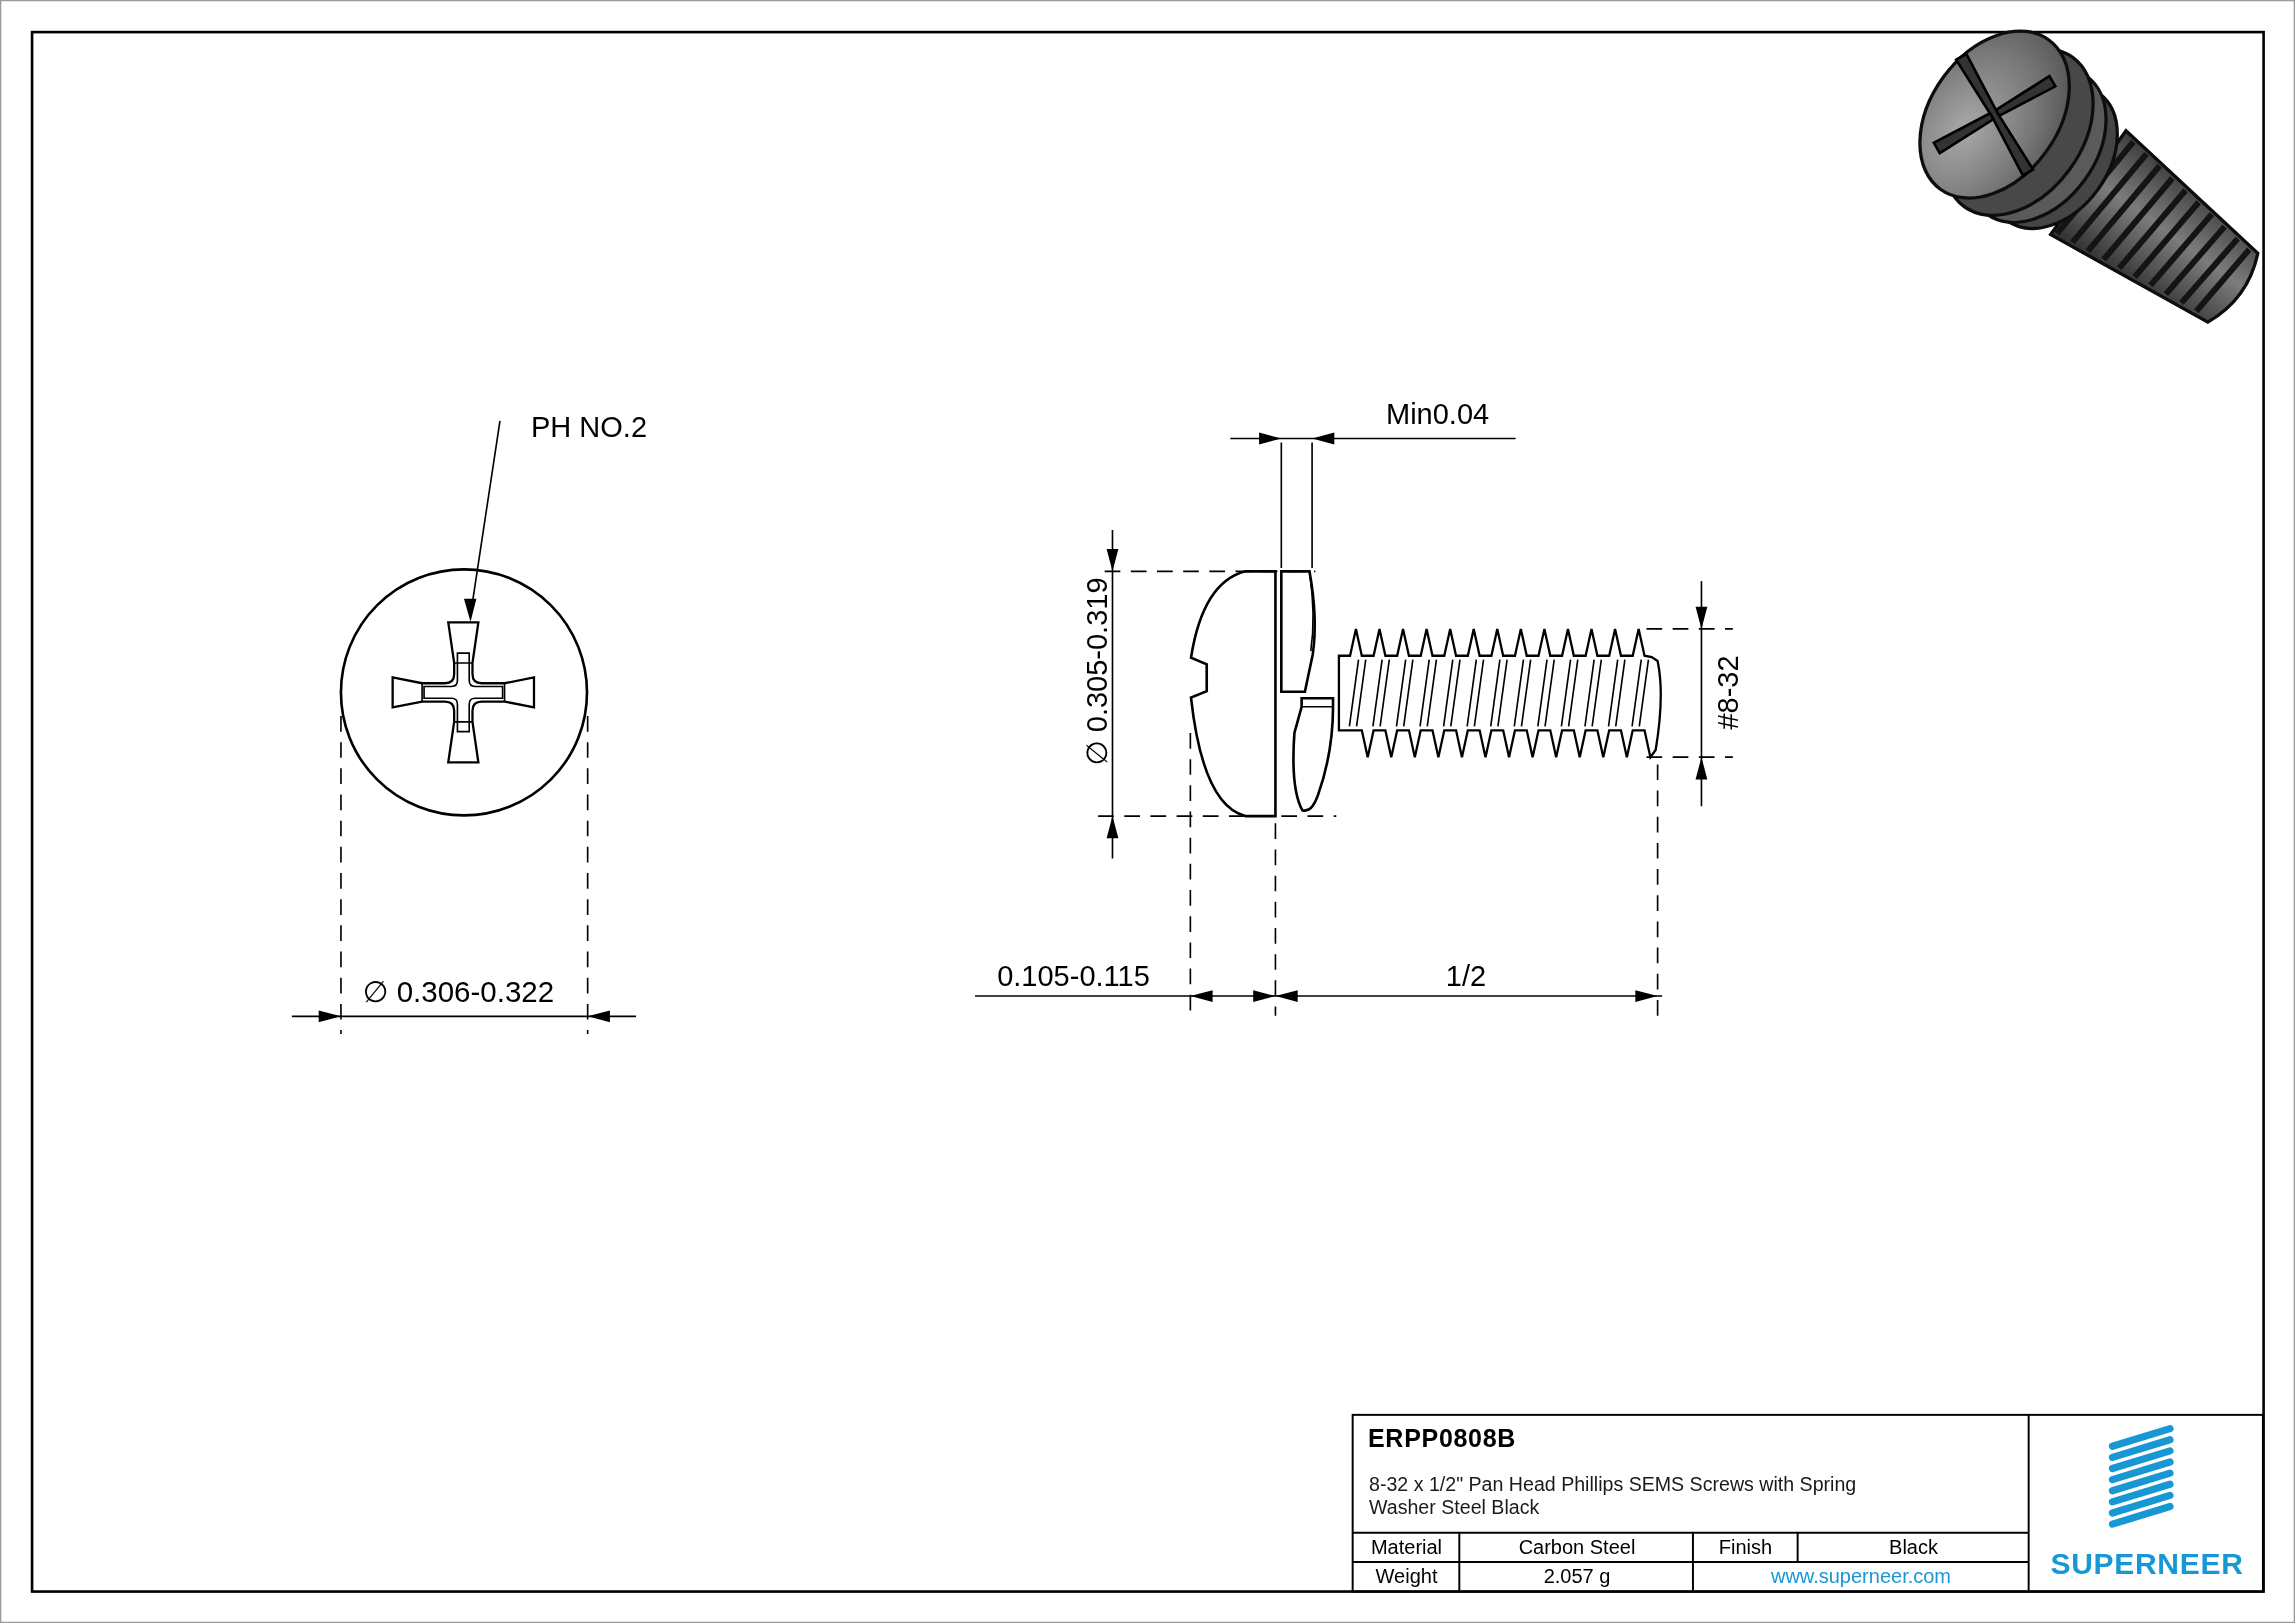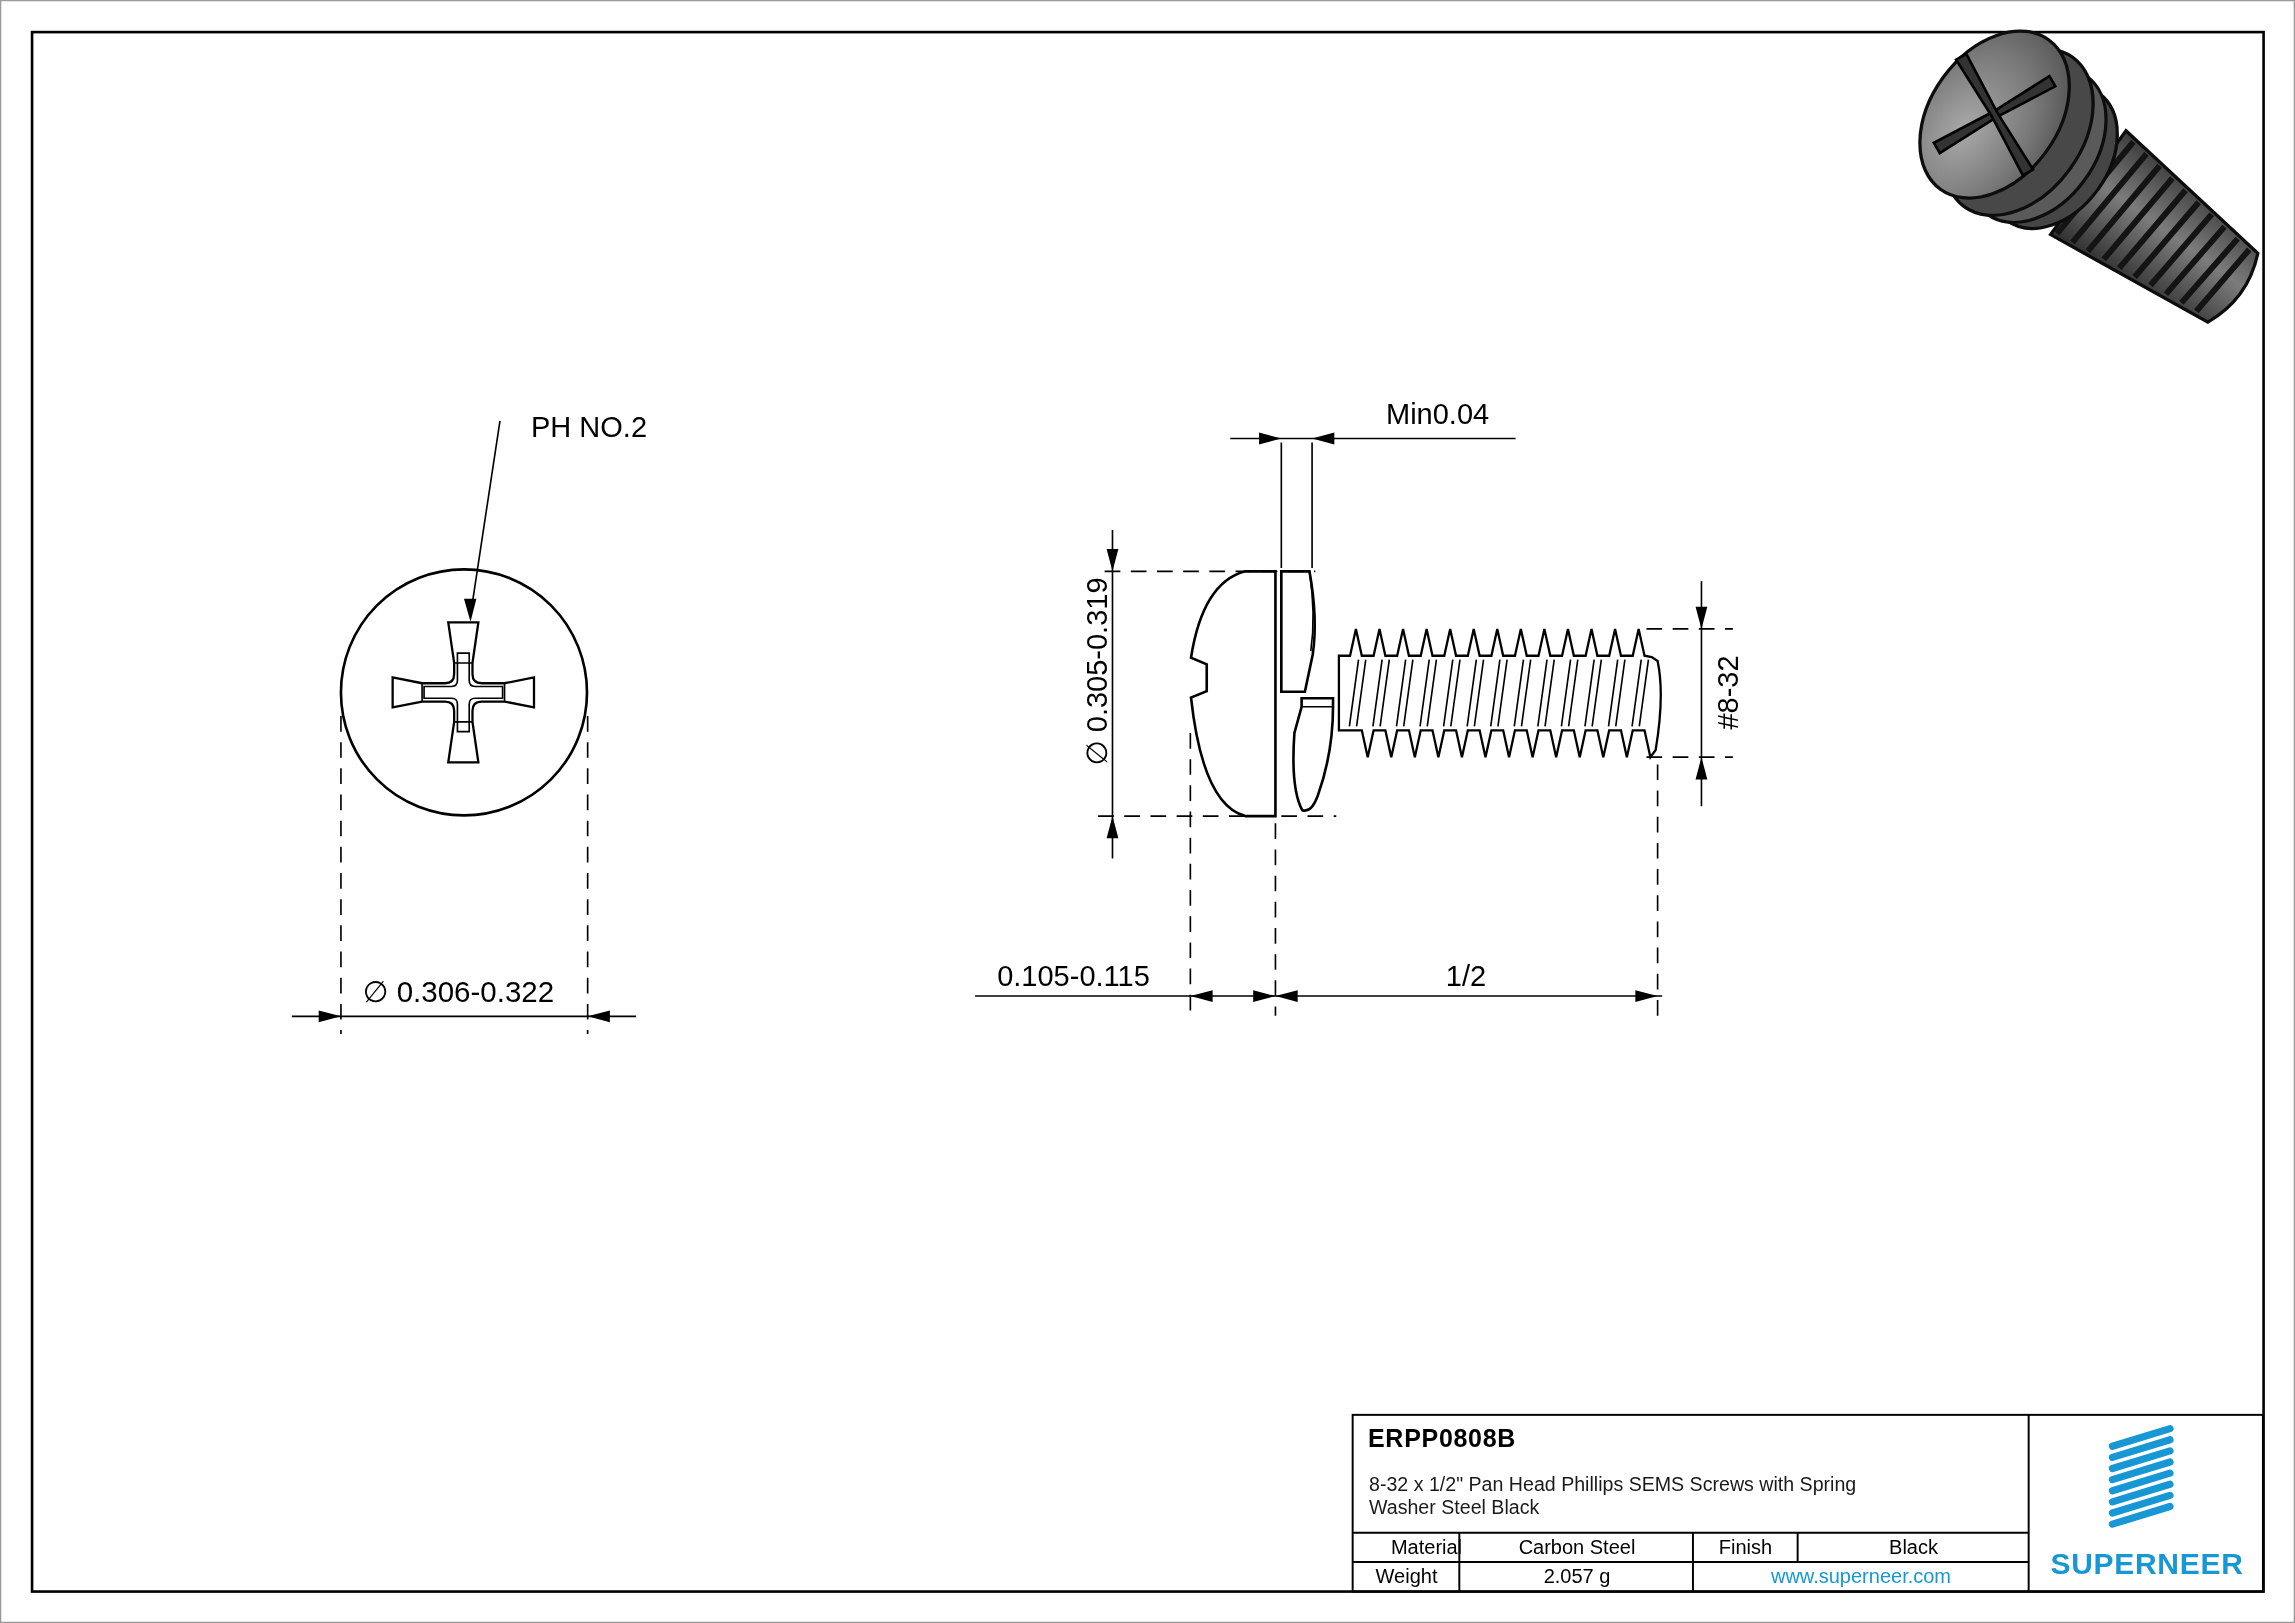--- a/index.html
+++ b/index.html
@@ -16,21 +16,21 @@
   .min004{left:1386px;top:399px;font-size:29px;}
   .dia-side{left:901px;top:653px;width:393px;height:37px;line-height:37px;font-size:29px;}
   .thread-size{left:1630px;top:674px;width:196px;height:37px;line-height:37px;font-size:29px;}
   .head-h{left:969px;top:961px;width:209px;font-size:29px;text-align:center;}
   .len-half{left:1368px;top:961px;width:196px;font-size:29px;}
   .contact{left:90px;top:1491px;font-size:55px;color:#111;}
   .part-no{left:1368px;top:1424px;font-size:25px;font-weight:bold;letter-spacing:0.7px;}
   .desc1{left:1369px;top:1473px;font-size:19.6px;color:#1a1a1a;}
   .desc2{left:1369px;top:1496px;font-size:19.6px;color:#1a1a1a;}
   .cell{position:absolute;font-size:20px;display:flex;align-items:center;justify-content:center;color:#000;}
-  .c-mat-l{left:1353px;top:1533px;width:107px;height:29.5px;margin-left:20px;}
+  .c-mat-l{left:1353px;top:1533px;width:107px;height:29.5px;}
   .c-mat-v{left:1460px;top:1533px;width:234px;height:29.5px;}
   .c-fin-l{left:1693px;top:1533px;width:105px;height:29.5px;}
   .c-fin-v{left:1798px;top:1533px;width:231px;height:29.5px;}
   .c-wt-l{left:1353px;top:1562px;width:107px;height:29.5px;}
   .c-wt-v{left:1460px;top:1562px;width:234px;height:29.5px;}
   .c-web{left:1693px;top:1562px;width:336px;height:29.5px;color:#1798d4;}
   .brand{left:2032px;top:1547px;width:230px;text-align:center;font-size:30px;font-weight:bold;
          letter-spacing:0.7px;color:#1798d4;}
 </style>
 </head>

